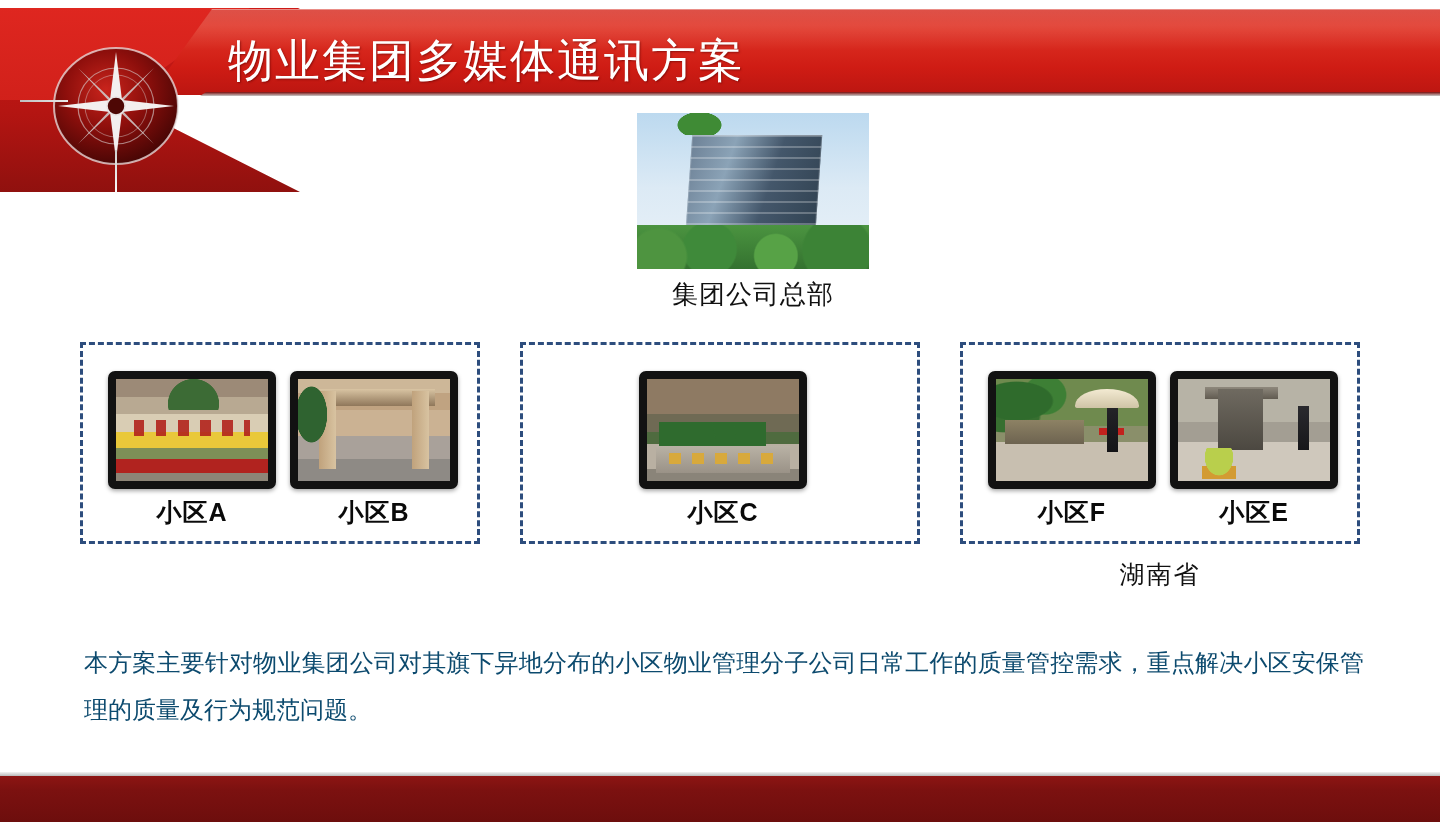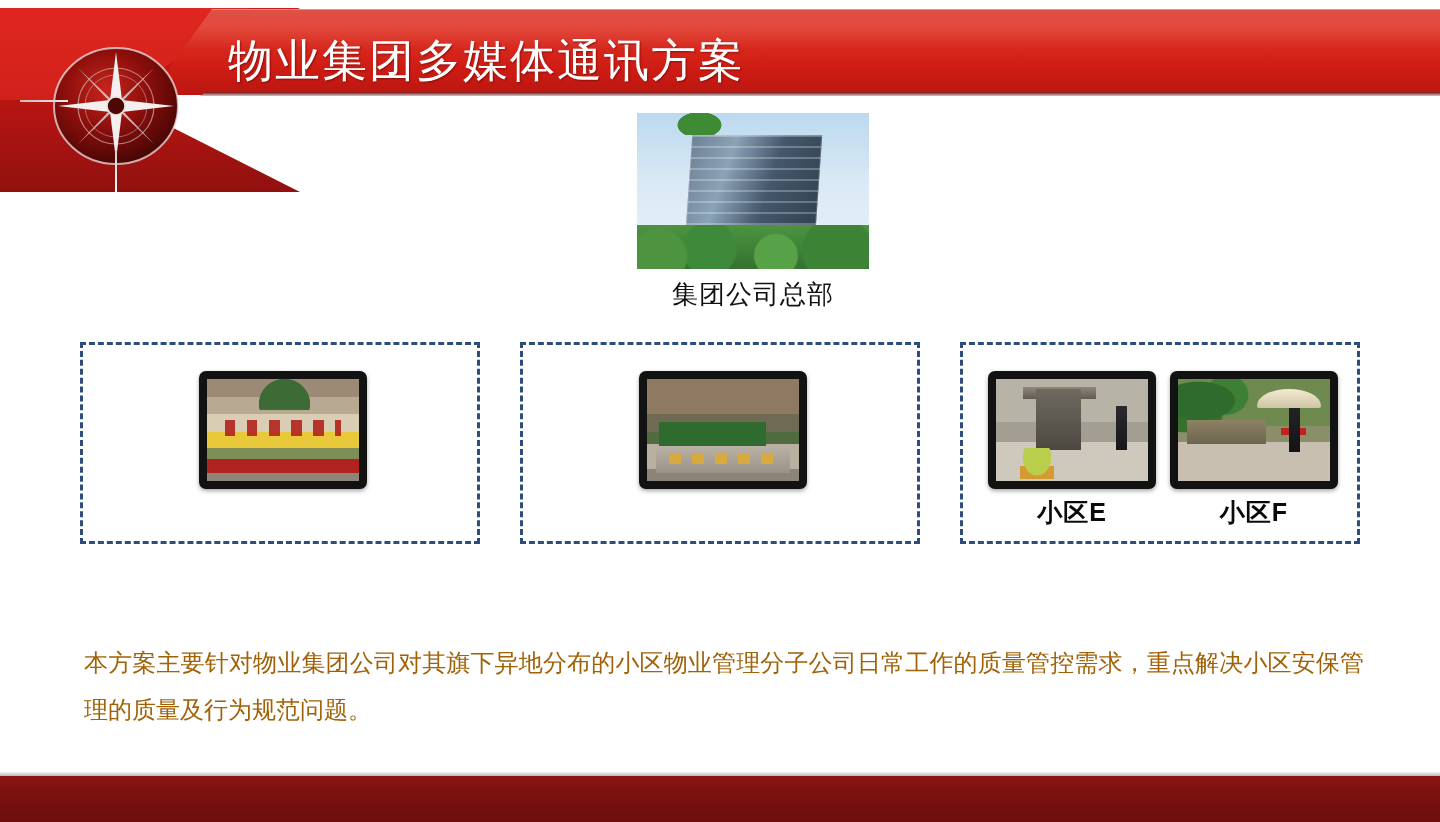--- a/index.html
+++ b/index.html
@@ -102,21 +102,21 @@
   }
   .province{
     position:absolute;top:216px;width:400px;text-align:center;
     font-family:"Liberation Serif","DejaVu Serif",serif;
     font-size:25px;color:#111;letter-spacing:2px;
   }
 
   
   .body-text{
     position:absolute;left:84px;top:640px;width:1280px;
-    color:#a16207;
+    color:#0c4a6e;
     font-family:"Liberation Serif","DejaVu Serif",serif;
     font-size:24px;line-height:47px;text-align:justify;
     text-indent:0;
   }
 
   
   .footer{
     position:absolute;left:0;bottom:0;width:1440px;height:46px;
     background:linear-gradient(180deg,#8d1513 0%,#7c1110 30%,#6d0e0d 100%);
   }
@@ -259,74 +259,90 @@
         <div class="thumbs">
           <div class="thumb">
             <div class="frame">
               <div class="pic">
                 <div class="pA">
                   <div class="trees"></div>
                   <div class="chars"></div>
                 </div>
               </div>
             </div>
+            <div class="thumb-label">小区A</div>
+          </div>
+          <div class="thumb">
+            <div class="frame">
+              <div class="pic">
+                <div class="pB">
+                  <div class="lintel"></div>
+                  <div class="pillar-l"></div>
+                  <div class="pillar-r"></div>
+                  <div class="tree"></div>
+                </div>
+              </div>
+            </div>
+            <div class="thumb-label">小区B</div>
           </div>
         </div>
       </div>
     </div>
 
     <div class="group g2">
       <div class="dashed-box">
         <div class="thumbs">
           <div class="thumb">
             <div class="frame">
               <div class="pic">
                 <div class="pC">
                   <div class="hedge"></div>
                   <div class="sign"></div>
                 </div>
               </div>
             </div>
+            <div class="thumb-label">小区C</div>
           </div>
         </div>
       </div>
     </div>
 
     <div class="group g3">
       <div class="dashed-box">
         <div class="thumbs">
-          <div class="thumb">
-            <div class="frame">
-              <div class="pic">
-                <div class="pE">
-                  <div class="canopy"></div>
-                  <div class="gatepost"></div>
-                  <div class="guard"></div>
-                  <div class="plant"></div>
-                </div>
-              </div>
-            </div>
-            <div class="thumb-label">小区E</div>
-          </div>
           <div class="thumb">
             <div class="frame">
               <div class="pic">
                 <div class="pF">
                   <div class="palms"></div>
                   <div class="wall"></div>
                   <div class="umbrella"></div>
                   <div class="redtable"></div>
                   <div class="guard"></div>
                 </div>
               </div>
             </div>
             <div class="thumb-label">小区F</div>
           </div>
+          <div class="thumb">
+            <div class="frame">
+              <div class="pic">
+                <div class="pE">
+                  <div class="canopy"></div>
+                  <div class="gatepost"></div>
+                  <div class="guard"></div>
+                  <div class="plant"></div>
+                </div>
+              </div>
+            </div>
+            <div class="thumb-label">小区E</div>
+          </div>
         </div>
       </div>
+      <div class="province">湖南省</div>
     </div>
 
   </div>
 
   <div class="body-text">本方案主要针对物业集团公司对其旗下异地分布的小区物业管理分子公司日常工作的质量管控需求，重点解决小区安保管理的质量及行为规范问题。</div>
 
   <div class="footer-top"></div>
   <div class="footer"></div>
 
 </div>

